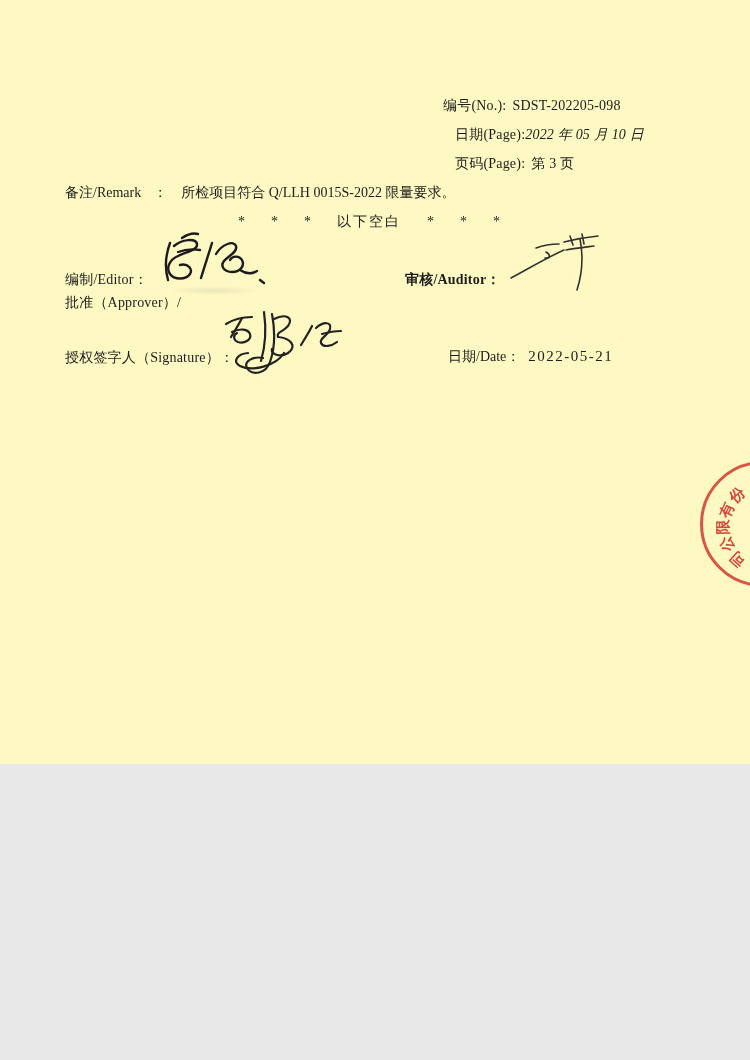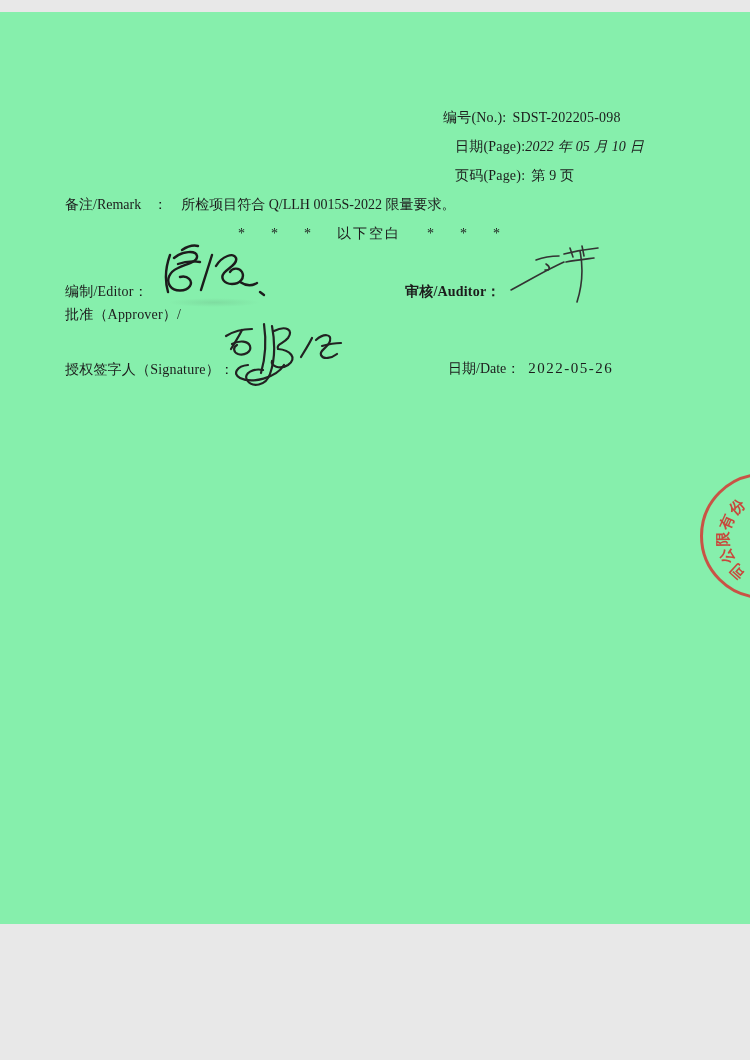--- a/index.html
+++ b/index.html
@@ -1,22 +1,22 @@
 <!DOCTYPE html>
 <html><head>
 <meta charset="utf-8">
 <style>
   * { margin: 0; padding: 0; box-sizing: border-box; }
   html, body { background: #e8e8e8; }
   .page {
     position: relative;
     width: 750px;
-    height: 912px;
-    margin: 12px auto;
-    background: #86efac;
+    height: 764px;
+    margin: 0 auto;
+    background: #fef9c3;
     overflow: hidden;
     font-family: "Liberation Serif", "DejaVu Serif", serif;
     color: #1c1c1c;
     font-size: 14px;
   }
   .abs { position: absolute; white-space: nowrap; }
 
   
   .meta-line { letter-spacing: 0.2px; }
   .meta-value { margin-left: 6px; }
@@ -71,21 +71,21 @@
 
 <div class="page">
 
   <div class="abs meta-line" style="left:443px; top:97px;">
     <span>编号(No.):</span><span class="meta-value">SDST-202205-098</span>
   </div>
   <div class="abs meta-line" style="left:455px; top:126px;">
     <span>日期(Page):</span><span class="meta-value-tight">2022 年 05 月 10 日</span>
   </div>
   <div class="abs meta-line" style="left:455px; top:155px;">
-    <span>页码(Page):</span><span class="meta-value">第 9 页</span>
+    <span>页码(Page):</span><span class="meta-value">第 3 页</span>
   </div>
 
   <div class="abs" style="left:65px; top:184px;">
     <span>备注/Remark</span><span class="remark-sep">：</span><span class="remark-text">所检项目符合 Q/LLH 0015S-2022 限量要求。</span>
   </div>
 
   <div class="abs blank-line" style="left:238px; top:213px;">
     <span class="ast">*</span>
     <span class="ast">*</span>
     <span class="ast">*</span>
@@ -93,21 +93,21 @@
     <span class="ast">*</span>
     <span class="ast">*</span>
     <span class="ast">*</span>
   </div>
 
   <div class="abs signoff-label" style="left:65px; top:271px;">编制/Editor：</div>
   <div class="abs signoff-label" style="left:405px; top:271px;font-weight:bold;">审核/Auditor：</div>
   <div class="abs signoff-label" style="left:65px; top:294px;">批准（Approver）/</div>
   <div class="abs signoff-label" style="left:65px; top:349px;">授权签字人（Signature）：</div>
   <div class="abs" style="left:448px; top:348px;">
-    <span>日期/Date：</span><span class="date-value">2022-05-26</span>
+    <span>日期/Date：</span><span class="date-value">2022-05-21</span>
   </div>
 
   <svg class="sig ink-1" style="left:152px; top:230px;" width="118" height="64" viewBox="0 0 118 64">
     <path d="M30,8 C36,4 42,3 46,4"></path>
     <path d="M22,16 C30,9 44,8 45,14 C46,20 34,22 26,26 C17,30 14,38 18,44 C22,50 34,50 38,44 C41,39 36,33 28,35"></path>
     <path d="M18,13 C14,24 12,36 16,50"></path>
     <path d="M26,22 C34,19 42,19 48,20"></path>
     <path d="M60,13 C56,26 52,38 49,48"></path>
     <path d="M64,24 C70,14 82,10 84,16 C86,22 76,26 72,31 C68,36 72,42 80,42 C88,42 93,36 90,30 C87,25 80,26 78,30"></path>
     <path d="M88,40 C94,44 100,44 105,41"></path>

